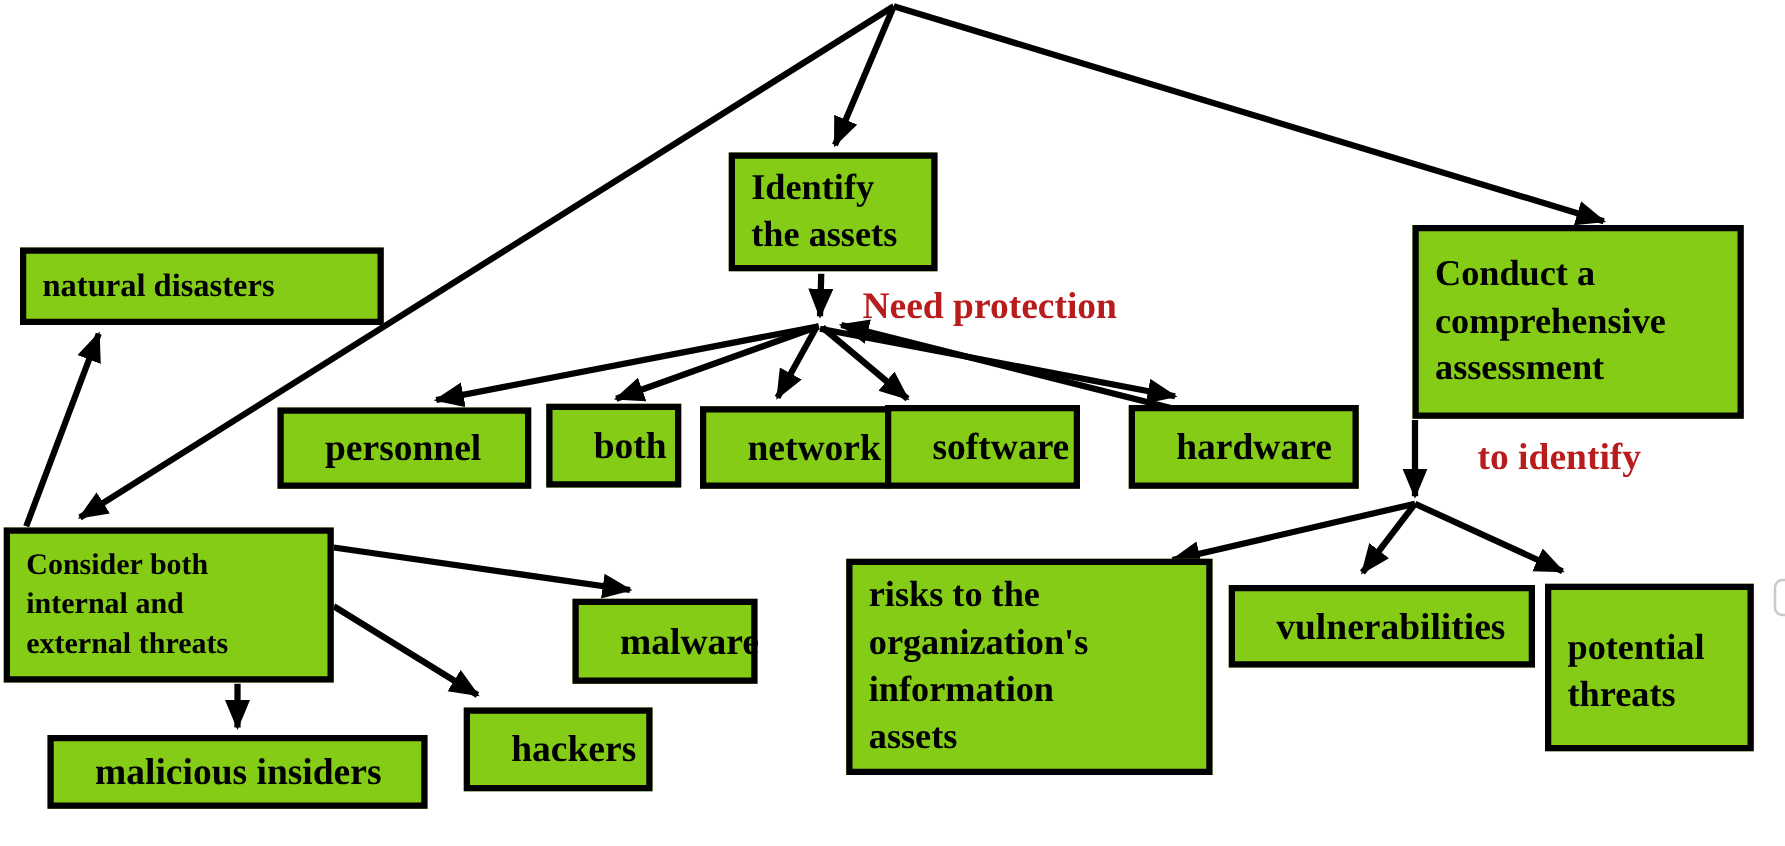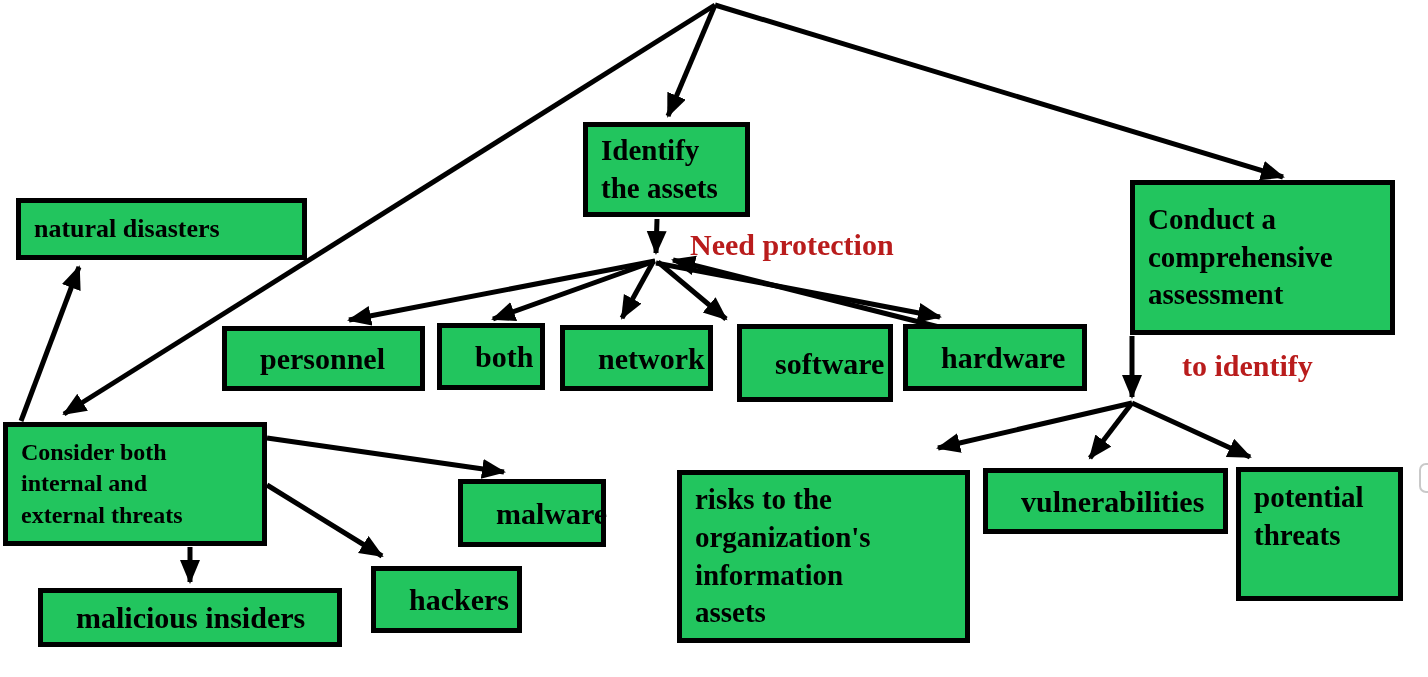--- a/index.html
+++ b/index.html
@@ -7,38 +7,38 @@
     position:relative;
     width:1428px;height:677px;
     background:#ffffff;
     overflow:hidden;
     font-family:"Liberation Serif","DejaVu Serif",serif;
   }
   .connectors{position:absolute;left:0;top:0;width:1428px;height:677px;}
   .node{
     position:absolute;
     box-sizing:border-box;
-    background:#22c55e;
+    background:#84cc16;
     border:5px solid #000000;
     color:#000000;
     font-weight:bold;
     display:flex;
     align-items:center;
   }
   .node .lbl{
     white-space:pre-line;
     line-height:1.3;
     padding-left:13px;
     padding-right:4px;
   }
   .fs31{font-size:26px;}
   .fs30{font-size:30px;padding-left:20px;}
   .fs29{font-size:29px;}
   .fs28{font-size:24px;}
-  .top-align{align-items:flex-start;}
+  .top-align{align-items:center;}
   .top-align .lbl{padding-top:7px;}
   .edge-label{
     position:absolute;
     color:#b91c1c;
     font-weight:bold;
     font-size:30px;
     white-space:nowrap;
   }
   .ui-fragment{
     position:absolute;
@@ -100,21 +100,21 @@
   </div>
 
   <div class="node fs30" style="left:437px;top:323px;width:108px;height:67px;">
     <span class="lbl">both</span>
   </div>
 
   <div class="node fs30" style="left:560px;top:325px;width:153px;height:66px;">
     <span class="lbl">network</span>
   </div>
 
-  <div class="node fs30" style="left:737px;top:324px;width:156px;height:78px;">
+  <div class="node fs30" style="left:708px;top:324px;width:156px;height:67px;">
     <span class="lbl">software</span>
   </div>
 
   <div class="node fs30" style="left:903px;top:324px;width:184px;height:67px;">
     <span class="lbl">hardware</span>
   </div>
 
   <div class="node fs29" style="left:1130px;top:180px;width:265px;height:155px;">
     <span class="lbl">Conduct a
 comprehensive
@@ -132,21 +132,21 @@
   </div>
 
   <div class="node fs30" style="left:371px;top:566px;width:151px;height:67px;">
     <span class="lbl">hackers</span>
   </div>
 
   <div class="node fs30" style="left:458px;top:479px;width:148px;height:68px;">
     <span class="lbl">malware</span>
   </div>
 
-  <div class="node fs29" style="left:677px;top:447px;width:293px;height:173px;margin-top:23px;">
+  <div class="node fs29" style="left:677px;top:447px;width:293px;height:173px;">
     <span class="lbl">risks to the
 organization's
 information
 assets</span>
   </div>
 
   <div class="node fs30" style="left:983px;top:468px;width:245px;height:66px;">
     <span class="lbl">vulnerabilities</span>
   </div>
 

